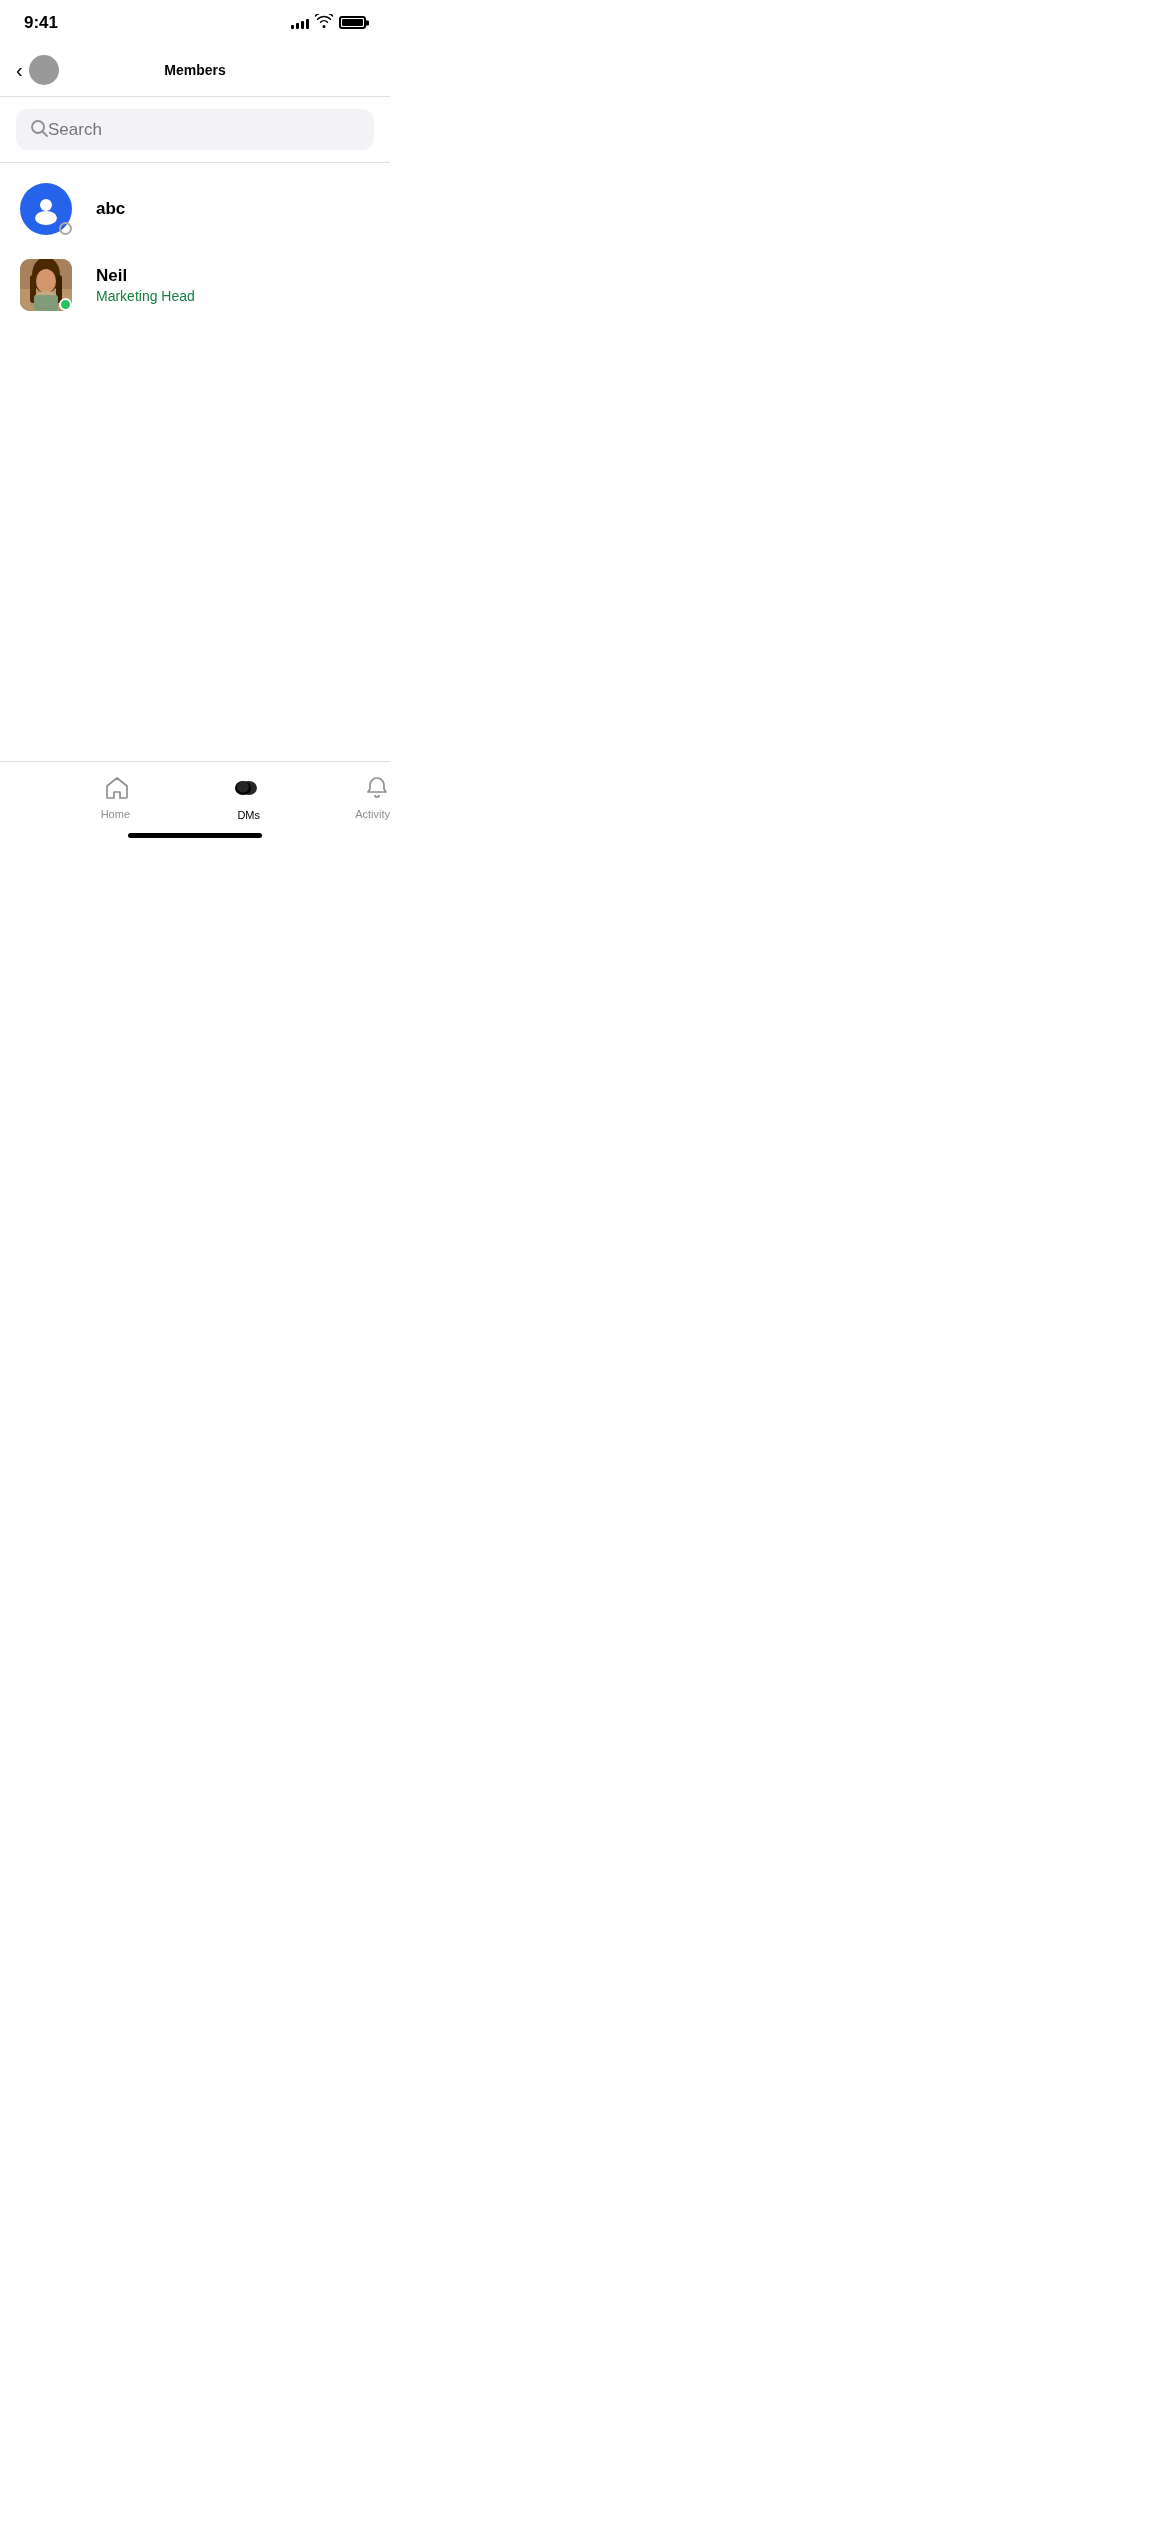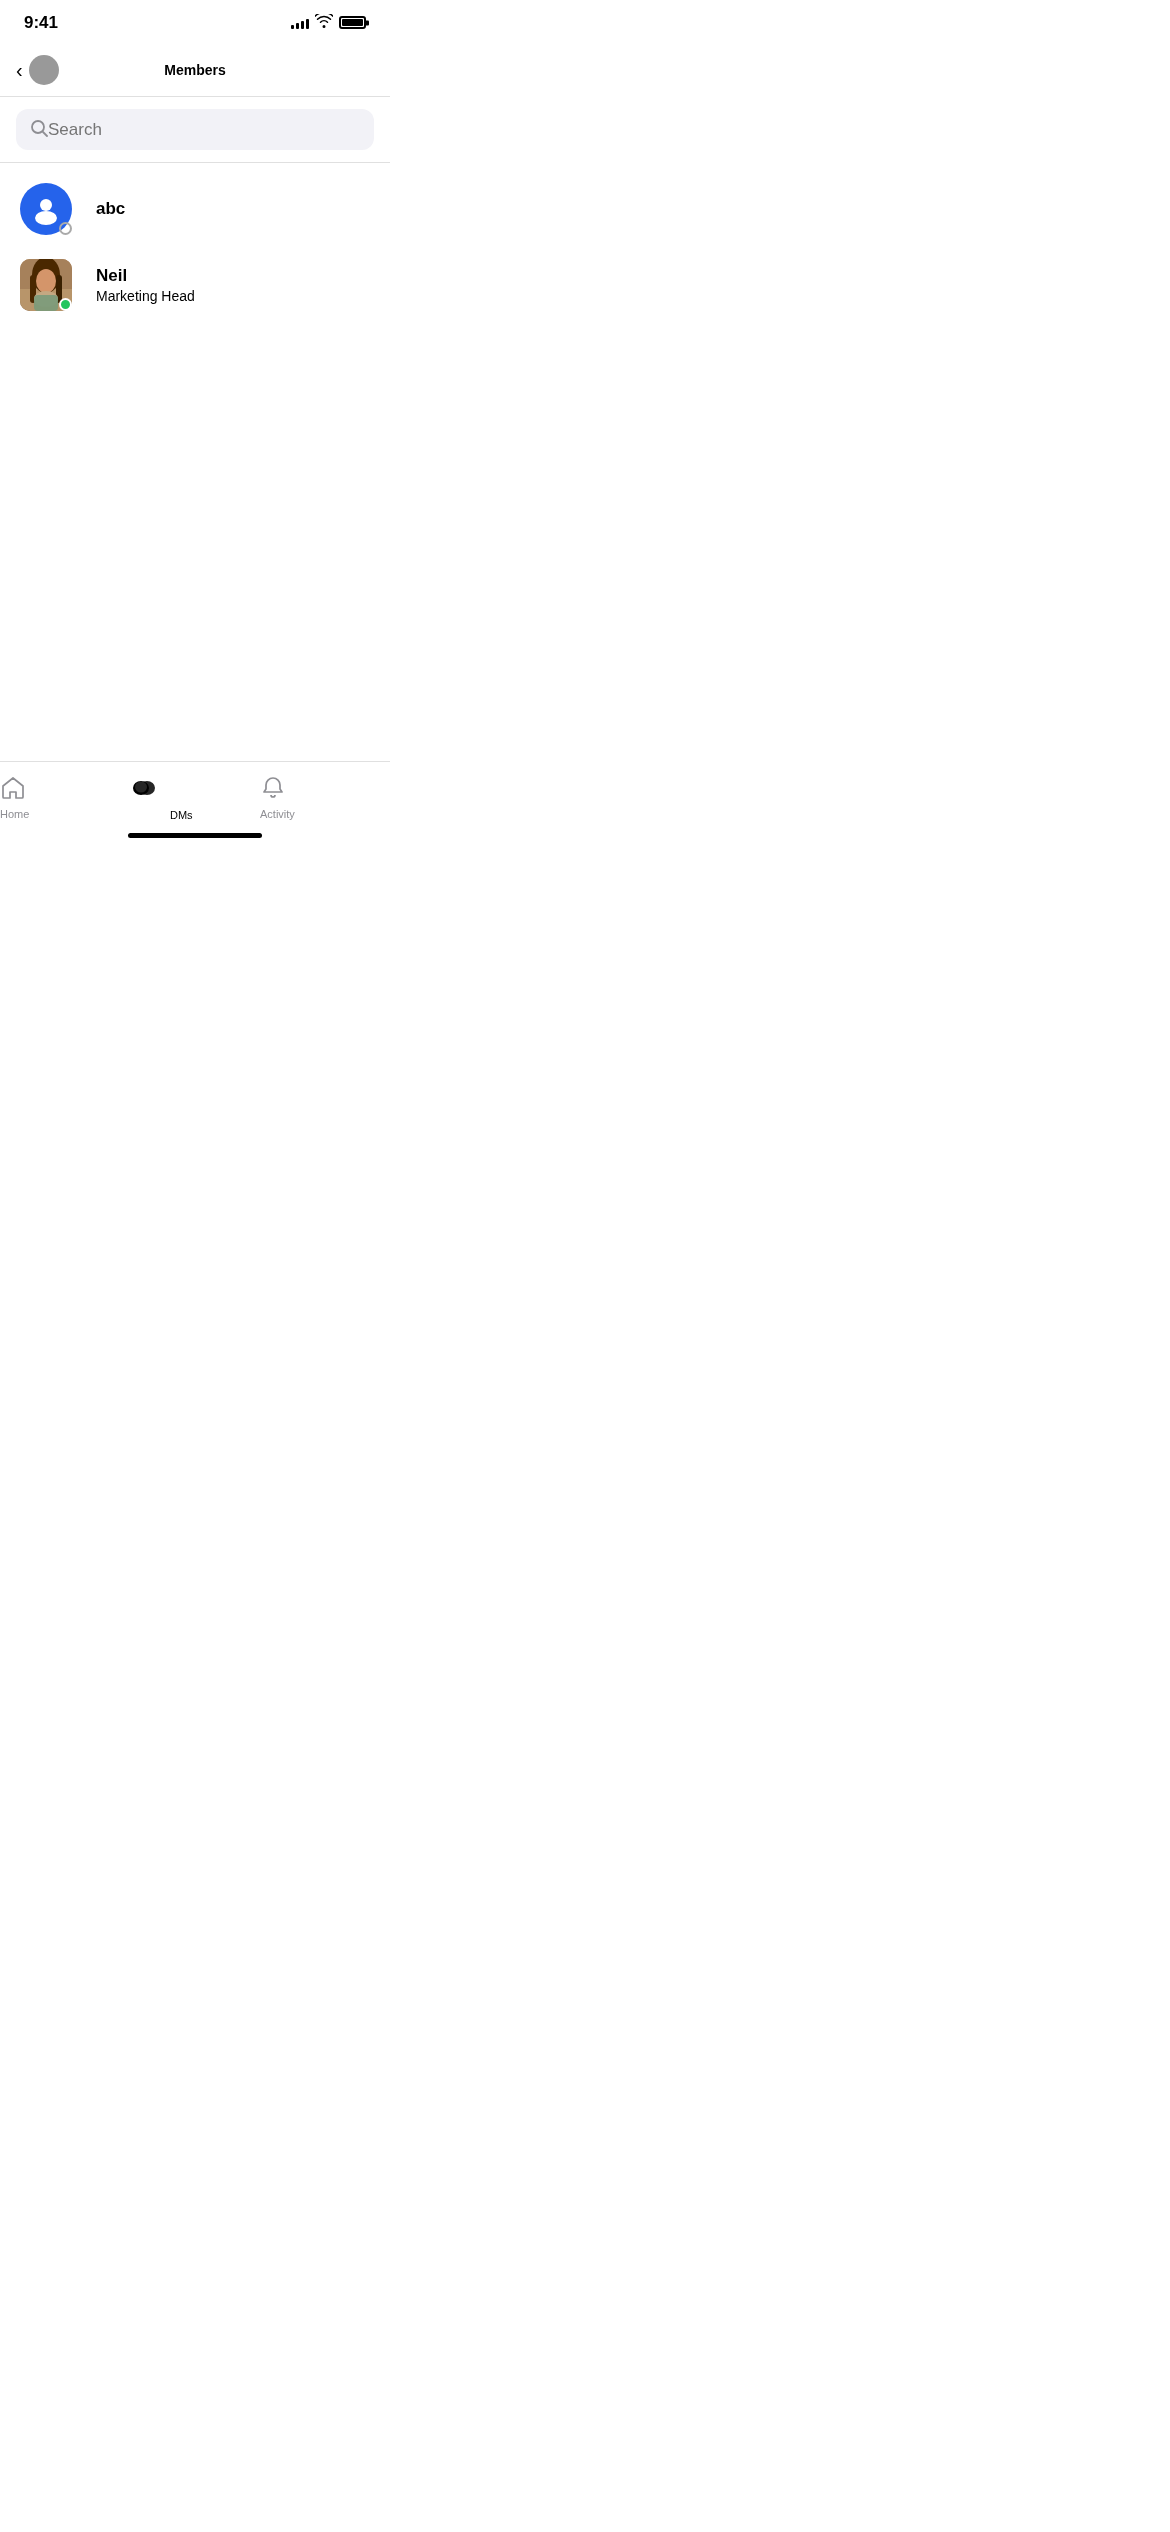--- a/index.html
+++ b/index.html
@@ -218,21 +218,21 @@
     }
 
     .member-name {
       font-size: 17px;
       font-weight: 600;
       color: #000;
     }
 
     .member-role {
       font-size: 14px;
-      color: #000000;
+      color: #15803d;
       margin-top: 2px;
     }
 
     
     .tab-bar {
       position: absolute;
       bottom: 0;
       left: 0;
       right: 0;
       background: #fff;
@@ -240,21 +240,21 @@
       display: flex;
       justify-content: space-around;
       align-items: center;
       padding: 8px 0 20px 0;
       height: 83px;
     }
 
     .tab-item {
       display: flex;
       flex-direction: column;
-      align-items: flex-start;
+      align-items: flex-end;
       gap: 3px;
       cursor: pointer;
       flex: 1;
     }
 
     .tab-icon {
       font-size: 26px;
       line-height: 1;
       color: #8e8e93;
     }

